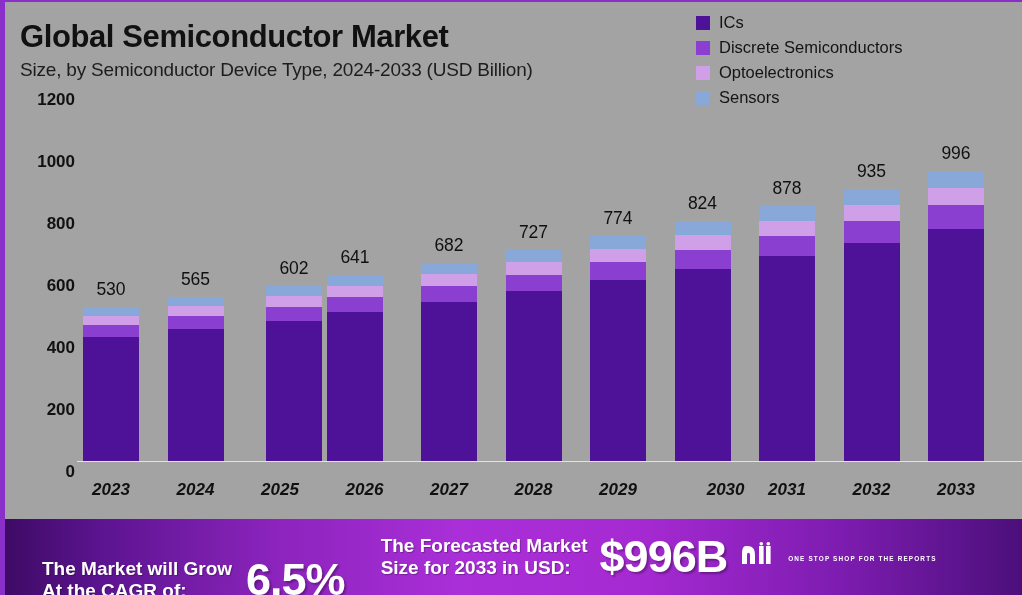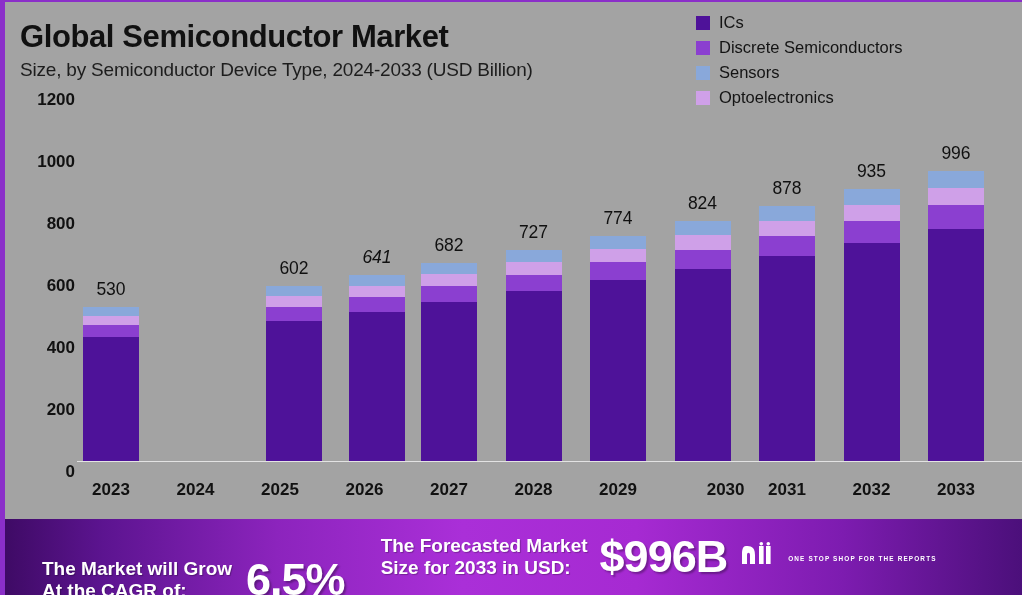--- a/index.html
+++ b/index.html
@@ -150,20 +150,21 @@
     color: #101010;
     white-space: nowrap;
   }
 
   .x-axis {
     position: absolute;
     left: 76px;
     top: 478px;
     width: 940px;
     height: 26px;
+    font-style: italic;
   }
 
   .x-tick {
     position: absolute;
     width: 84px;
     text-align: center;
     font-size: 17px;
     font-weight: bold;
     color: #111111;
   }
@@ -248,26 +249,26 @@
   <div class="legend" id="legend">
       <div class="legend-item">
         <span class="legend-swatch" style="background: rgb(78, 18, 153);"></span>
         <span class="legend-label">ICs</span>
       </div>
       <div class="legend-item">
         <span class="legend-swatch" style="background: rgb(139, 63, 208);"></span>
         <span class="legend-label">Discrete Semiconductors</span>
       </div>
       <div class="legend-item">
+        <span class="legend-swatch" style="background: rgb(207, 160, 232);"></span>
+        <span class="legend-label">Optoelectronics</span>
+      </div>
+      <div class="legend-item">
         <span class="legend-swatch" style="background: rgb(137, 168, 218);"></span>
         <span class="legend-label">Sensors</span>
-      </div>
-      <div class="legend-item">
-        <span class="legend-swatch" style="background: rgb(207, 160, 232);"></span>
-        <span class="legend-label">Optoelectronics</span>
       </div>
     </div>
 
   <div class="plot">
     <div class="y-axis" id="y-axis">
         <div class="y-tick" style="top: 372px;">0</div>
         <div class="y-tick" style="top: 310px;">200</div>
         <div class="y-tick" style="top: 248px;">400</div>
         <div class="y-tick" style="top: 186px;">600</div>
         <div class="y-tick" style="top: 124px;">800</div>
@@ -278,30 +279,39 @@
     <div class="bars" id="bars">
         <div class="bar-group" style="left: 2px; height: 349px;">
           <div class="bar-stack" style="height: 154.142px;">
             <div class="seg" style="height: 9.01583px; background: rgb(137, 168, 218);"></div>
             <div class="seg" style="height: 9.30667px; background: rgb(207, 160, 232);"></div>
             <div class="seg" style="height: 12.215px; background: rgb(139, 63, 208);"></div>
             <div class="seg" style="height: 123.604px; background: rgb(78, 18, 153);"></div>
           </div>
           <div class="bar-value" style="bottom: 161.142px;">530</div>
         </div>
+        <div class="bar-group" style="left: 86.5px; height: 349px;">
+          <div class="bar-stack" style="height: 164.321px;">
+            <div class="seg" style="height: 9.5975px; background: rgb(137, 168, 218);"></div>
+            <div class="seg" style="height: 9.88833px; background: rgb(207, 160, 232);"></div>
+            <div class="seg" style="height: 13.0875px; background: rgb(139, 63, 208);"></div>
+            <div class="seg" style="height: 131.748px; background: rgb(78, 18, 153);"></div>
+          </div>
+          <div class="bar-value" style="bottom: 171.321px;">565</div>
+        </div>
         <div class="bar-group" style="left: 185px; height: 349px;">
           <div class="bar-stack" style="height: 175.082px;">
             <div class="seg" style="height: 10.1792px; background: rgb(137, 168, 218);"></div>
             <div class="seg" style="height: 10.47px; background: rgb(207, 160, 232);"></div>
             <div class="seg" style="height: 13.96px; background: rgb(139, 63, 208);"></div>
             <div class="seg" style="height: 140.472px; background: rgb(78, 18, 153);"></div>
           </div>
           <div class="bar-value" style="bottom: 182.082px;">602</div>
         </div>
-        <div class="bar-group" style="left: 268px; height: 349px; font-style: italic;">
+        <div class="bar-group" style="left: 246px; height: 349px;">
           <div class="bar-stack" style="height: 186.424px;">
             <div class="seg" style="height: 11.0517px; background: rgb(137, 168, 218);"></div>
             <div class="seg" style="height: 11.0517px; background: rgb(207, 160, 232);"></div>
             <div class="seg" style="height: 14.8325px; background: rgb(139, 63, 208);"></div>
             <div class="seg" style="height: 149.488px; background: rgb(78, 18, 153);"></div>
           </div>
           <div class="bar-value" style="bottom: 193.424px;">641</div>
         </div>
         <div class="bar-group" style="left: 340px; height: 349px;">
           <div class="bar-stack" style="height: 198.348px;">

